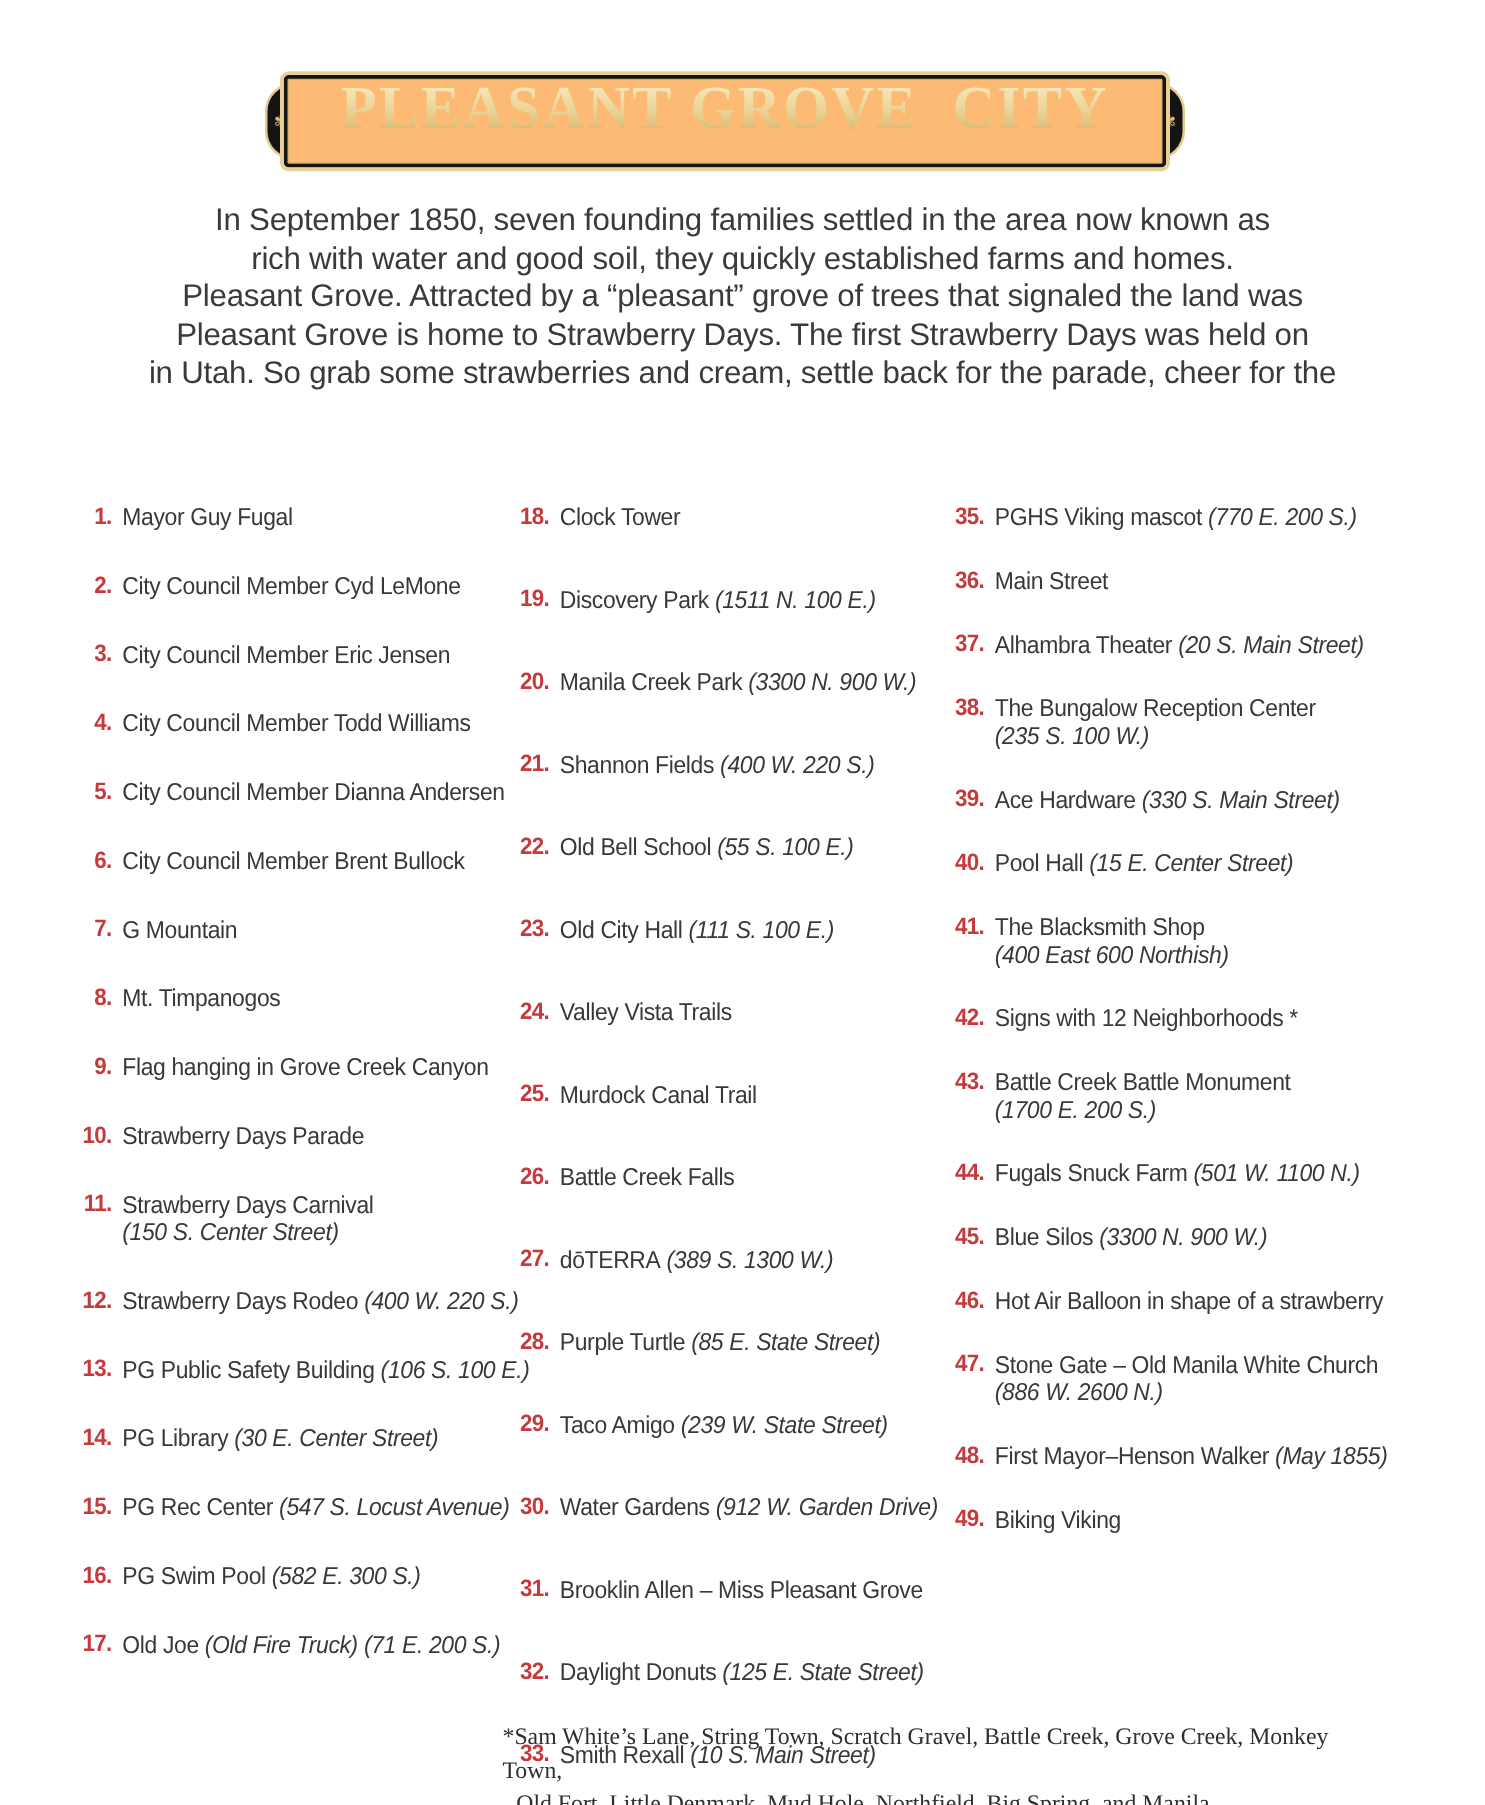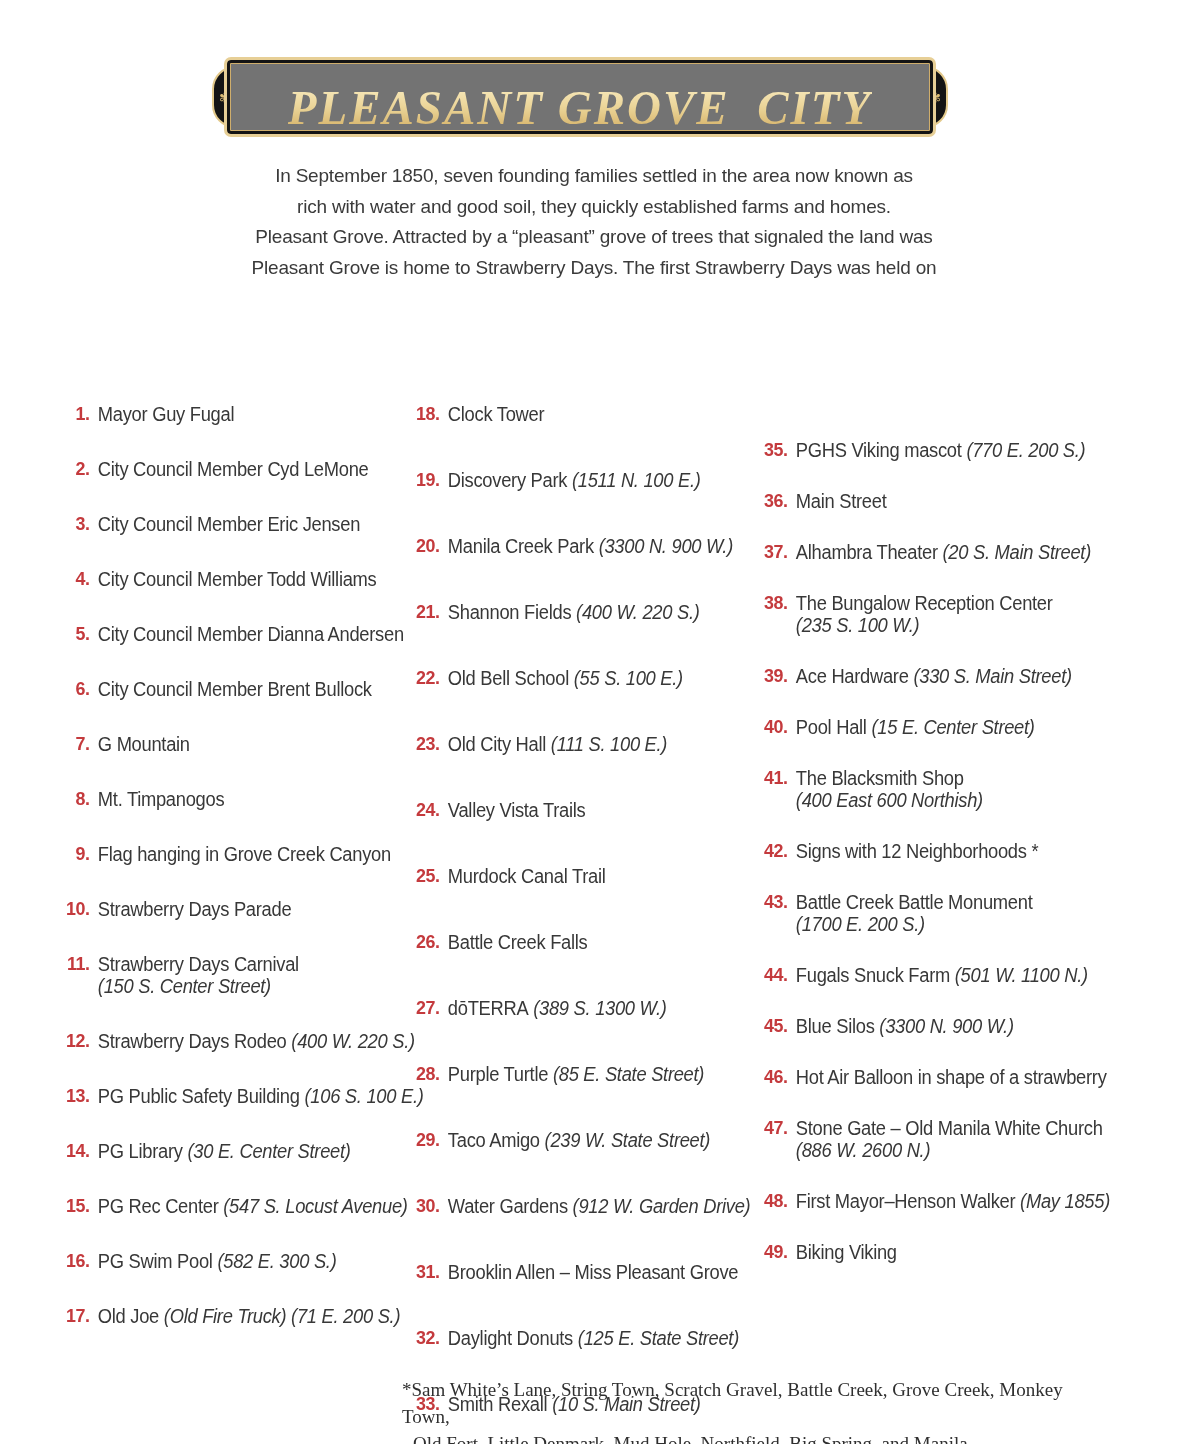--- a/index.html
+++ b/index.html
@@ -11,43 +11,43 @@
   .banner{position:absolute;left:224px;top:57px;width:712px;height:80px;}
   .cap{
     position:absolute;top:9px;width:46px;height:62px;background:#141414;
     border:2px solid #e3c98b;border-radius:26px;
     display:flex;align-items:center;box-sizing:border-box;
   }
   .cap.left{left:-12px;justify-content:flex-start;padding-left:5px;}
   .cap.right{right:-12px;justify-content:flex-end;padding-right:5px;}
   .cap .orn{color:#d9ba74;font-size:15px;line-height:1;}
   .banner-main{
-    position:absolute;inset:0;background:#737373;border:3px solid #e7cf96;
+    position:absolute;inset:0;background:#fdba74;border:3px solid #e7cf96;
     border-radius:7px;box-sizing:border-box;
     box-shadow:inset 0 0 0 3px #141414, inset 0 0 0 4px #cfae6c;
-    display:flex;align-items:flex-end;justify-content:center;font-style:italic;
+    display:flex;align-items:flex-start;justify-content:center;
   }
   .banner-title{
     font-family:"Liberation Serif",serif;font-weight:700;font-size:47px;
     letter-spacing:2px;white-space:pre;
     background:linear-gradient(#f9ecc0 10%, #e9d193 55%, #d2ad62 95%);
     -webkit-background-clip:text;background-clip:text;color:transparent;
     transform:scaleY(1.04);
   }
   
   .intro{position:absolute;left:0;top:161px;width:1188px;text-align:center;}
   .intro-line{
-    font-size:19px;line-height:30.5px;letter-spacing:-0.2px;color:#3a3a3a;
+    font-size:25px;line-height:30.5px;letter-spacing:-0.2px;color:#3a3a3a;
     white-space:nowrap;
   }
   
   .col{position:absolute;top:403px;display:flex;flex-direction:column;}
   .col-1{left:64px;width:345px;gap:33px;}
   .col-2{left:414px;width:345px;gap:44px;}
-  .col-3{left:762px;width:360px;gap:29px;margin-top:36px;}
+  .col-3{left:762px;width:360px;gap:29px;}
   .item{
     display:flex;align-items:flex-start;
     transform:scaleX(0.94);transform-origin:0 0;
   }
   .num{
     flex:none;width:27px;text-align:right;margin-right:9px;
     color:#c43a3d;font-weight:700;font-size:19px;line-height:22px;letter-spacing:-0.5px;
   }
   .txt{font-size:19.5px;line-height:22px;letter-spacing:-0.3px;white-space:nowrap;color:#383838;}
   .addr{font-style:italic;}
@@ -72,20 +72,21 @@
   <div class="banner-main">
     <span class="banner-title">PLEASANT GROVE  CITY</span>
   </div>
 </div>
 
 <div class="intro">
   <div class="intro-line">In September 1850, seven founding families settled in the area now known as</div>
   <div class="intro-line">rich with water and good soil, they quickly established farms and homes.</div>
   <div class="intro-line">Pleasant Grove. Attracted by a “pleasant” grove of trees that signaled the land was</div>
   <div class="intro-line">Pleasant Grove is home to Strawberry Days. The first Strawberry Days was held on</div>
+  <div class="intro-line">in Utah. So grab some strawberries and cream, settle back for the parade, cheer for the</div>
 </div>
 
 <div class="col col-1">
     <div class="item">
       <span class="num">1.</span>
       <span class="txt">Mayor Guy Fugal</span>
     </div>
     <div class="item">
       <span class="num">2.</span>
       <span class="txt">City Council Member Cyd LeMone</span>

